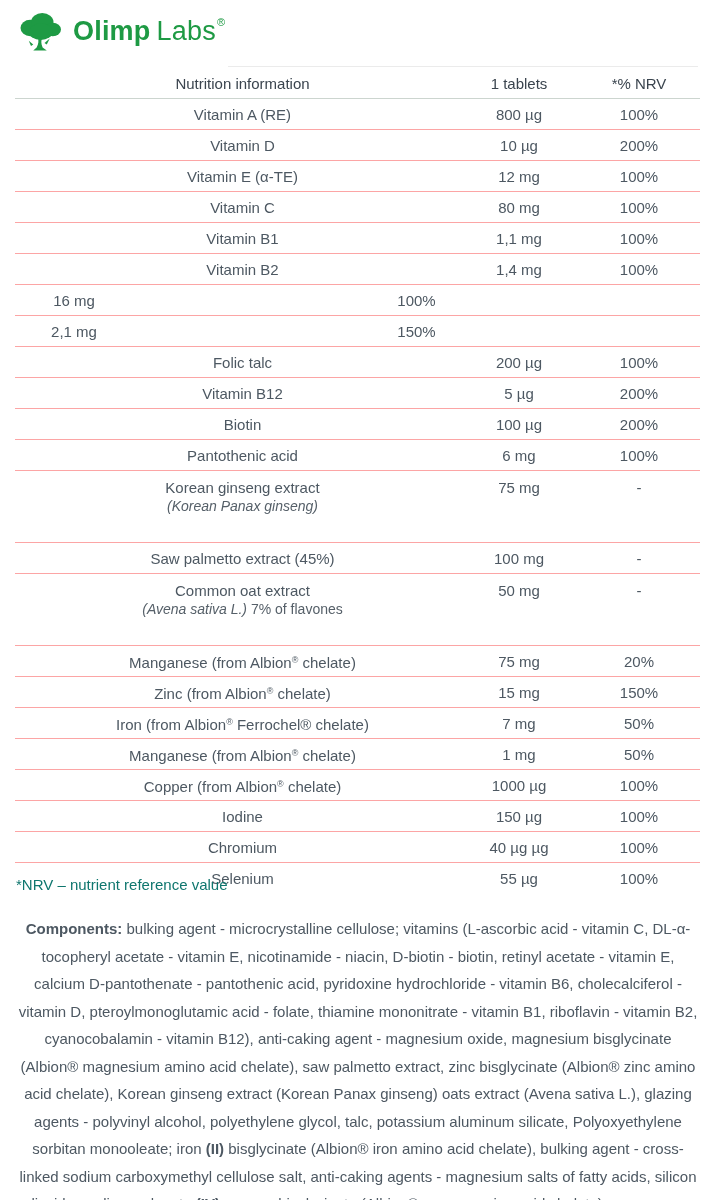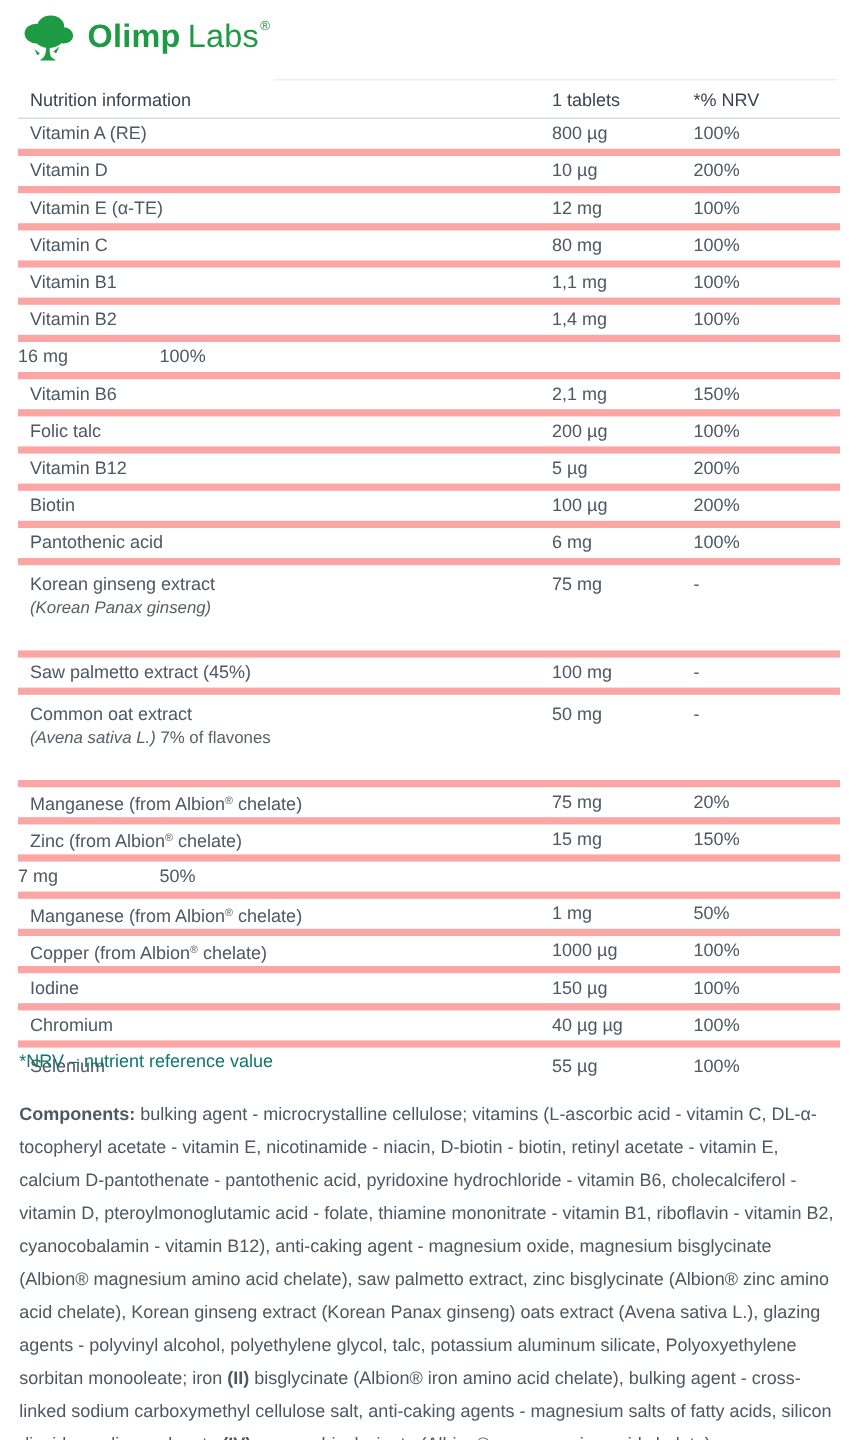--- a/index.html
+++ b/index.html
@@ -1,32 +1,32 @@
 <!DOCTYPE html>
 <html><head>
 <meta charset="utf-8">
 <style>
   * { margin:0; padding:0; box-sizing:border-box; }
   html,body { background:#ffffff; }
   .page {
     position:relative; width:715px; height:1200px; background:#fff;
-    font-family:"Liberation Sans", sans-serif; color:#4d5862; overflow:hidden;
+    font-family:"Liberation Sans", sans-serif; color:#4d5862; overflow:hidden;text-align:center;
   }
   
   .logo { position:absolute; top:10px; left:16px; display:flex; align-items:center; gap:9px; }
   .logo svg { display:block; }
   .wordmark { font-size:27px; color:#1e9a44; letter-spacing:0.2px; line-height:1; padding-bottom:4px; }
   .wordmark .b { font-weight:800; }
   .wordmark .l { font-weight:400; margin-left:6px; }
   .wordmark sup { font-size:11px; font-weight:400; vertical-align:14px; margin-left:1px; }
   
   .topline { position:absolute; top:66px; left:228px; width:470px; height:1px; background:#ebebeb; }
   
   .table { position:absolute; top:68px; left:15px; width:685px; font-size:15px; }
-  .trow { display:flex; align-items:center; height:31px; border-bottom:6px solid #fca5a5; }
+  .trow { display:flex; align-items:center; height:31px; border-bottom:1px solid #fca5a5; }
   .trow.tall { height:auto; align-items:flex-start; padding:7px 0 26px 0; }
   .thead { font-weight:400; color:#3a444e; border-bottom:1px solid #ccd5cf; }
   .c-name { flex:0 0 445px; padding-left:10px; line-height:19px; }
   .c-val  { flex:0 0 118px; line-height:19px; }
   .c-nrv  { flex:1 1 auto;  line-height:19px; }
   .sub { font-size:14px; color:#566069; }
   .sub i { font-style:italic; }
   .c-name sup { font-size:9px; vertical-align:5px; }
   #table-body .trow:last-child { border-bottom:none; }
   
@@ -96,21 +96,20 @@
         <div class="trow">
           <div class="c-name">Vitamin B2</div>
           <div class="c-val">1,4 mg</div>
           <div class="c-nrv">100%</div>
         </div>
         <div class="trow">
           <div class="c-val">16 mg</div>
           <div class="c-nrv">100%</div>
         </div>
         <div class="trow">
-          <div class="c-name">Vitamin B6</div>
           <div class="c-val">2,1 mg</div>
           <div class="c-nrv">150%</div>
         </div>
         <div class="trow">
           <div class="c-name">Folic talc</div>
           <div class="c-val">200 µg</div>
           <div class="c-nrv">100%</div>
         </div>
         <div class="trow">
           <div class="c-name">Vitamin B12</div>
@@ -146,20 +145,21 @@
           <div class="c-name">Manganese (from Albion<sup>®</sup> chelate)</div>
           <div class="c-val">75 mg</div>
           <div class="c-nrv">20%</div>
         </div>
         <div class="trow">
           <div class="c-name">Zinc (from Albion<sup>®</sup> chelate)</div>
           <div class="c-val">15 mg</div>
           <div class="c-nrv">150%</div>
         </div>
         <div class="trow">
+          <div class="c-name">Iron (from Albion<sup>®</sup> Ferrochel® chelate)</div>
           <div class="c-val">7 mg</div>
           <div class="c-nrv">50%</div>
         </div>
         <div class="trow">
           <div class="c-name">Manganese (from Albion<sup>®</sup> chelate)</div>
           <div class="c-val">1 mg</div>
           <div class="c-nrv">50%</div>
         </div>
         <div class="trow">
           <div class="c-name">Copper (from Albion<sup>®</sup> chelate)</div>

